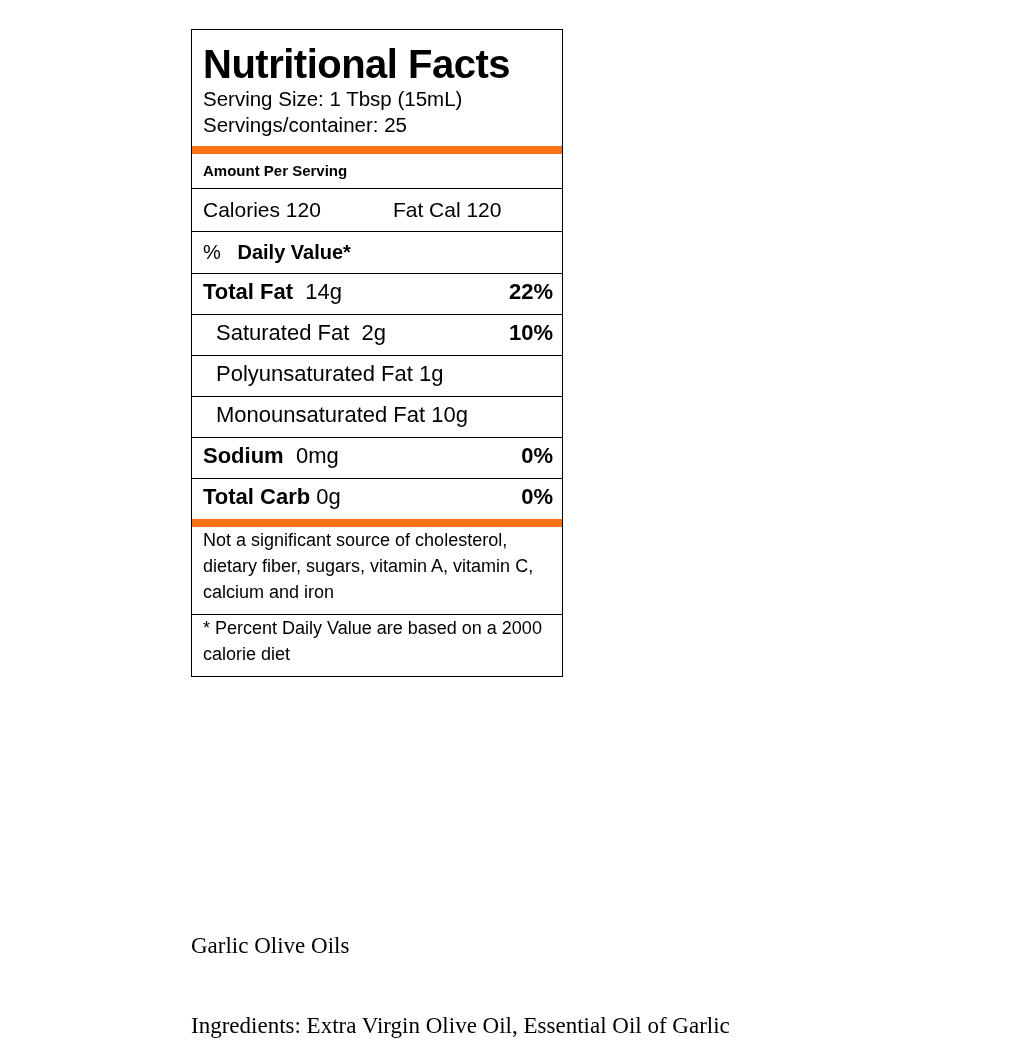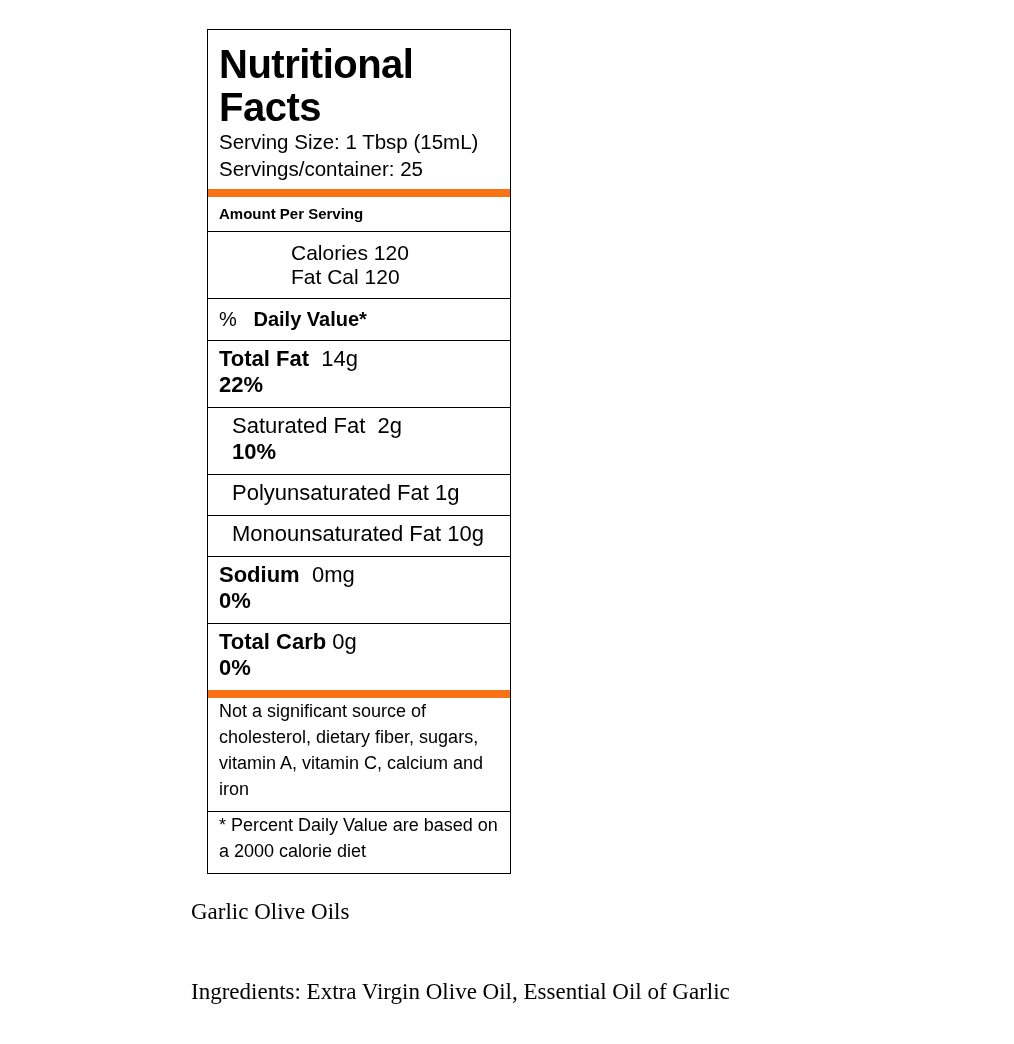--- a/index.html
+++ b/index.html
@@ -13,33 +13,32 @@
     font-family: "Liberation Sans", sans-serif;
     color: #000000;
     position: relative;
     overflow: hidden;
   }
 
   .panel {
     position: absolute;
     left: 191px;
     top: 29px;
-    width: 304px;
+    width: 372px;
     border: 1px solid #000000;
     box-sizing: border-box;
     background: #ffffff;
-    margin-left: 16px;
   }
 
   .row {
     padding: 5px 0 5px 11px;
     box-sizing: border-box;
   }
 
-  .thin-top { border-top: 1px solid #000000; flex-direction: column; }
+  .thin-top { border-top: 1px solid #000000; }
   .thick-top { border-top: 8px solid #f97316; }
 
   .title {
     font-size: 40px;
     font-weight: bold;
     letter-spacing: -0.5px;
     line-height: 1.08;
     padding-top: 8px;
   }
   .serving-line {
@@ -94,21 +93,21 @@
     font-size: 18px;
     line-height: 1.45;
     padding-top: 0;
     padding-bottom: 9px;
     padding-right: 12px;
   }
 
   .caption-block {
     position: absolute;
     left: 191px;
-    top: 898px;
+    top: 932px;
     width: 780px;
     font-family: "Liberation Serif", serif;
   }
   .product-name {
     font-size: 23px;
     line-height: 1.2;
   }
   .ingredients {
     font-size: 23px;
     line-height: 1.2;

